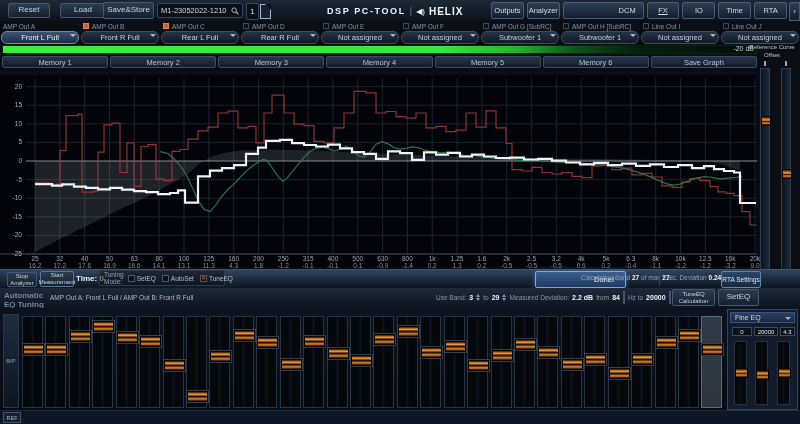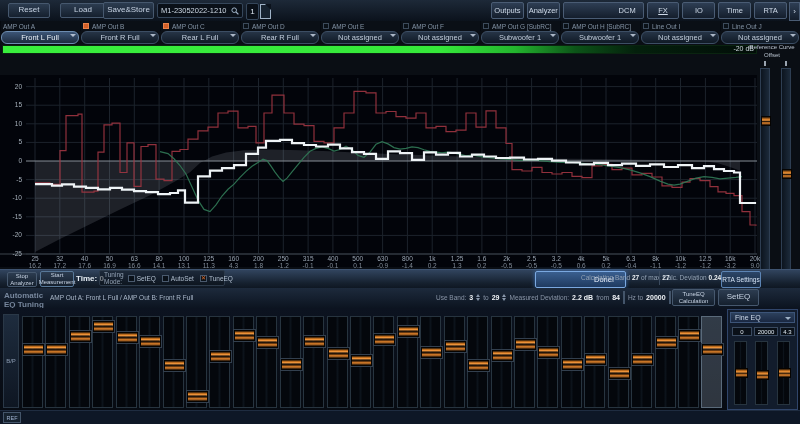--- a/index.html
+++ b/index.html
@@ -145,20 +145,26 @@
     <div class="btn" style="left:103px;top:2px;width:51px;height:17px;">Save&amp;Store</div>
     <div id="filename">
       <span class="txt">M1-23052022-1210</span>
       <svg width="8" height="8" viewBox="0 0 8 8">
         <circle cx="3.2" cy="3.2" r="2.3" fill="none" stroke="#9fb2c6" stroke-width="1"></circle>
         <line x1="5" y1="5" x2="7.4" y2="7.4" stroke="#9fb2c6" stroke-width="1.2"></line>
       </svg>
     </div>
     <div id="presetnum">1</div>
     <div id="fileicon"></div>
+    <div id="logo">
+      <span class="prod">DSP PC-TOOL</span>
+      <span class="div">|</span>
+      <span class="mark">◀)</span>
+      <span class="brand">HELIX</span>
+    </div>
     <div id="nav">
         <div class="navbtn" style="position: relative;">Outputs</div>
         <div class="navbtn" style="position: relative;">Analyzer</div>
         <div class="navbtn" style="position: relative; padding-left: 48px;">DCM</div>
         <div class="navbtn" style="position: relative; text-decoration: underline;">FX</div>
         <div class="navbtn" style="position: relative;">IO</div>
         <div class="navbtn" style="position: relative;">Time</div>
         <div class="navbtn" style="position: relative;">RTA</div>
       </div>
     <div id="navmore">›</div>
@@ -215,20 +221,29 @@
       <div class="chan">Not assigned</div>
       <div class="chan">Subwoofer 1</div>
       <div class="chan">Subwoofer 1</div>
       <div class="chan">Not assigned</div>
       <div class="chan">Not assigned</div>
     </div>
 
   <div id="meter"></div>
   <div id="meterlabel">-20 dB</div>
 
+  <div id="memory-row">
+      <div class="membtn">Memory 1</div>
+      <div class="membtn">Memory 2</div>
+      <div class="membtn">Memory 3</div>
+      <div class="membtn">Memory 4</div>
+      <div class="membtn">Memory 5</div>
+      <div class="membtn">Memory 6</div>
+      <div class="membtn">Save Graph</div>
+    </div>
 
   <div class="offlabel" style="left:746px;top:43px;">Reference Curve Offset</div>
   <div class="vtick" style="left:764px;top:61px;"></div>
   <div class="vslider" style="left:760px;">
     <div class="vhandle" id="refhandle" style="top: 46.64px;"></div>
   </div>
   <div class="vtick" style="left:764px;top:292px;"></div>
   <div class="vtick" style="left:785px;top:61px;"></div>
   <div class="vslider" style="left:781px;">
     <div class="vhandle" id="meashandle" style="top: 99.64px;"></div>

